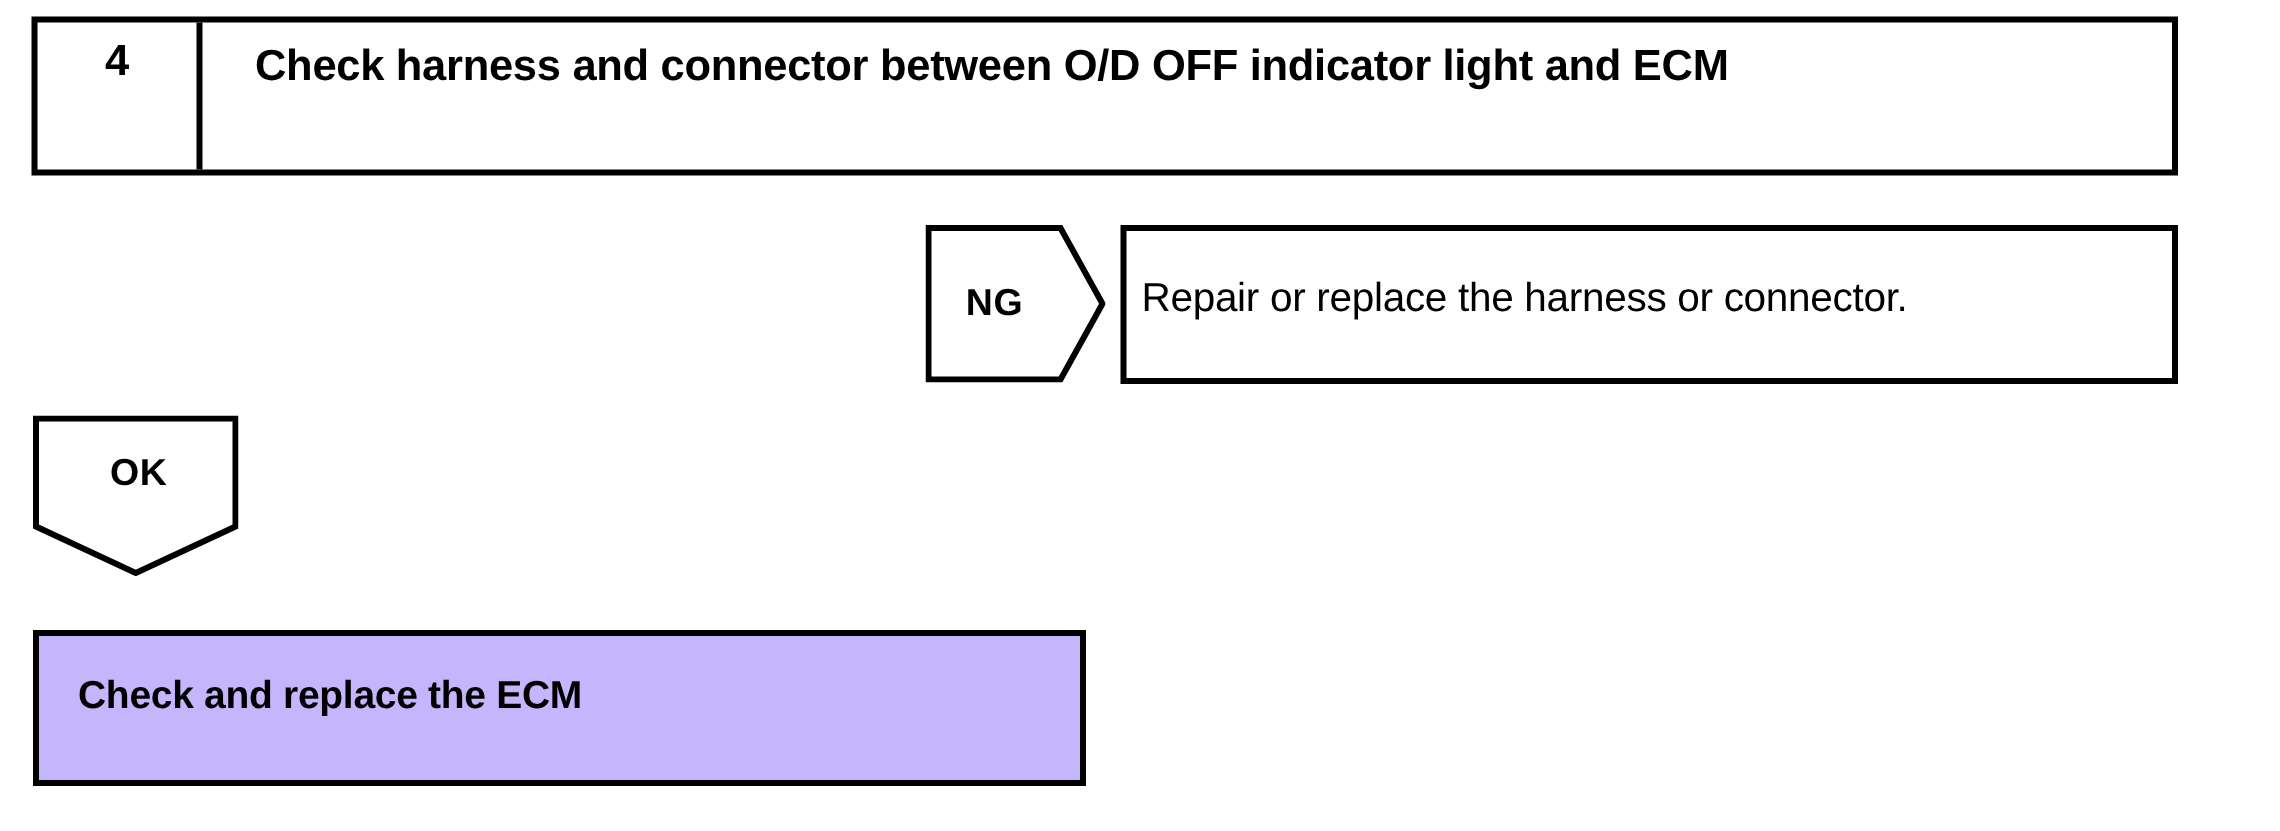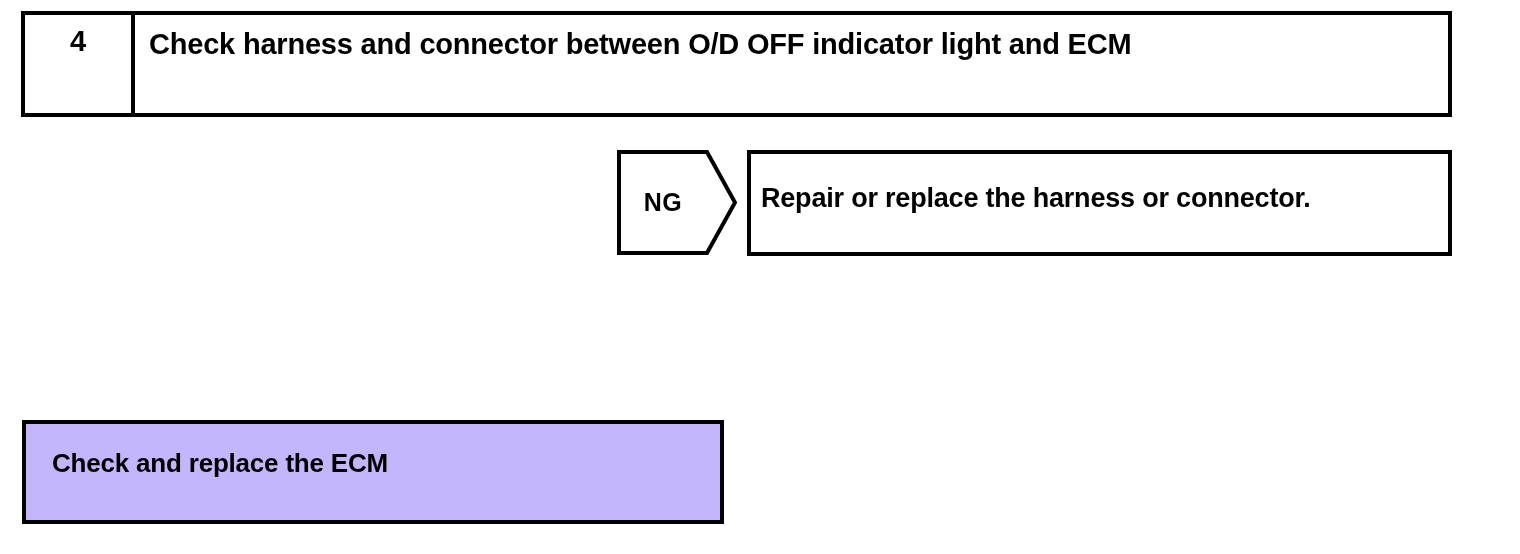--- a/index.html
+++ b/index.html
@@ -51,20 +51,21 @@
     flex: 1 1 auto;
     box-sizing: border-box;
     padding: 14px 0 0 14px;
   }
   .step-title span {
     font-size: 29px;
     font-weight: bold;
     line-height: 1.05;
     letter-spacing: -0.2px;
     white-space: nowrap;
+    margin-left: 21px;
   }
 
   
   .ng-arrow {
     position: absolute;
     left: 617px;
     top: 150px;
     width: 120px;
     height: 105px;
   }
@@ -98,21 +99,21 @@
     top: 150px;
     width: 705px;    
     height: 106px;   
     box-sizing: border-box;
     border: 4px solid #000;
     background: #fff;
     padding: 30px 0 0 10px;
   }
   .ng-result span {
     font-size: 27px;
-    font-weight: bold;
+    font-weight: normal;
     line-height: 1.05;
     letter-spacing: -0.2px;
     white-space: nowrap;
   }
 
   
   .ok-arrow {
     position: absolute;
     left: 22px;
     top: 277px;
@@ -184,18 +185,26 @@
     </svg>
     <div class="ng-label">
       <span>NG</span>
     </div>
   </div>
 
   <div class="ng-result">
     <span>Repair or replace the harness or connector.</span>
   </div>
 
+  <div class="ok-arrow">
+    <svg width="137" height="107" viewBox="0 0 137 107">
+      <polygon points="2,2 135,2 135,74 68.5,105 2,74" fill="#ffffff" stroke="#000000" stroke-width="4" stroke-linejoin="miter"></polygon>
+    </svg>
+    <div class="ok-label">
+      <span>OK</span>
+    </div>
+  </div>
 
   <div class="final-box">
     <span>Check and replace the ECM</span>
   </div>
 
 </div>
 
 </body></html>

